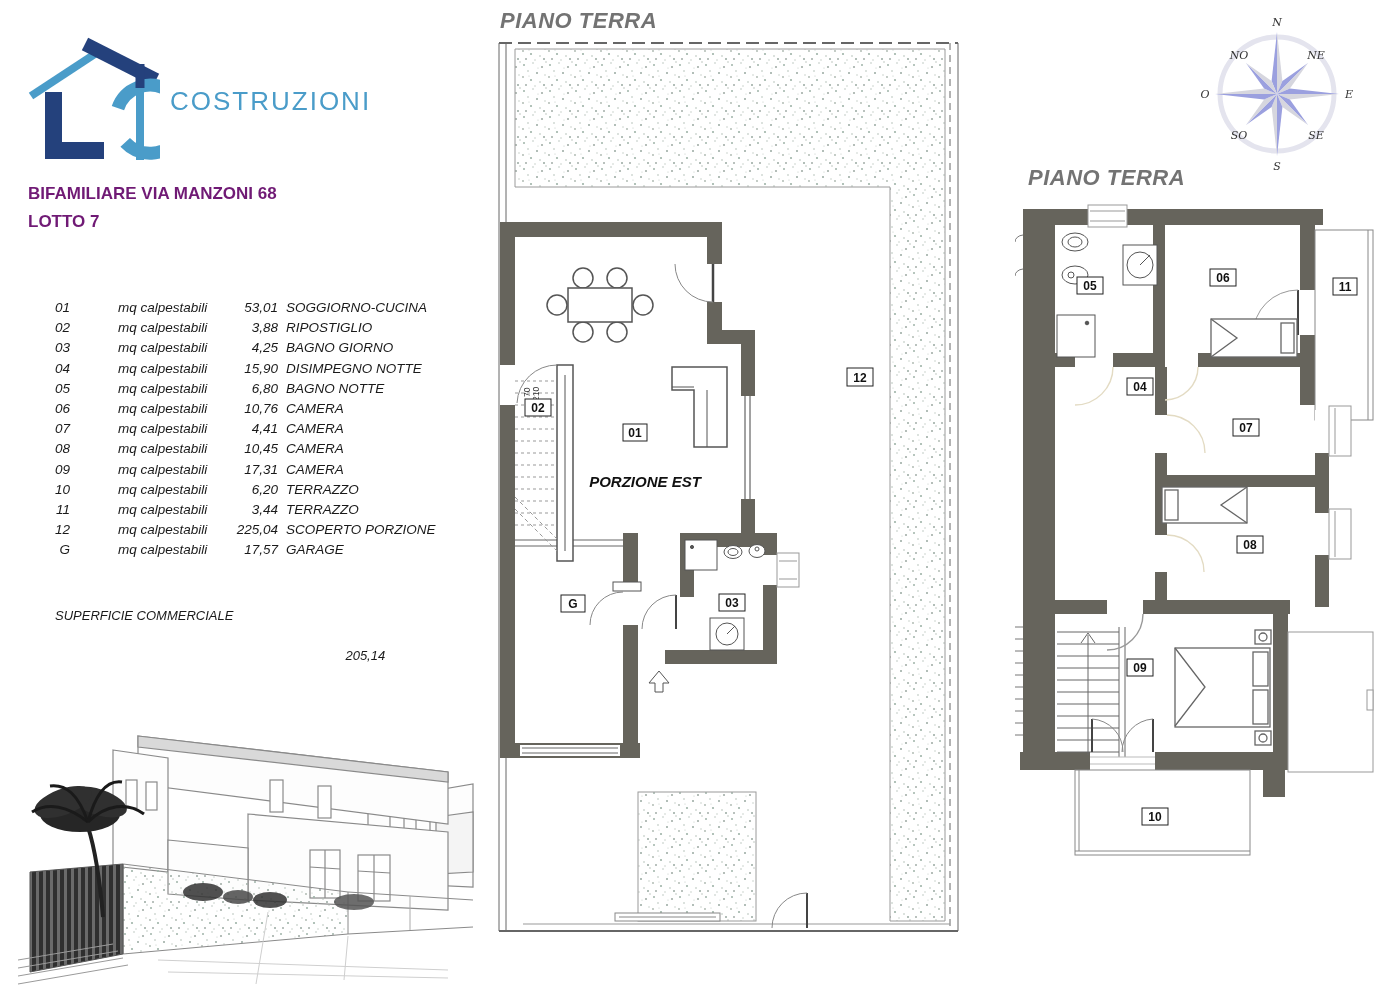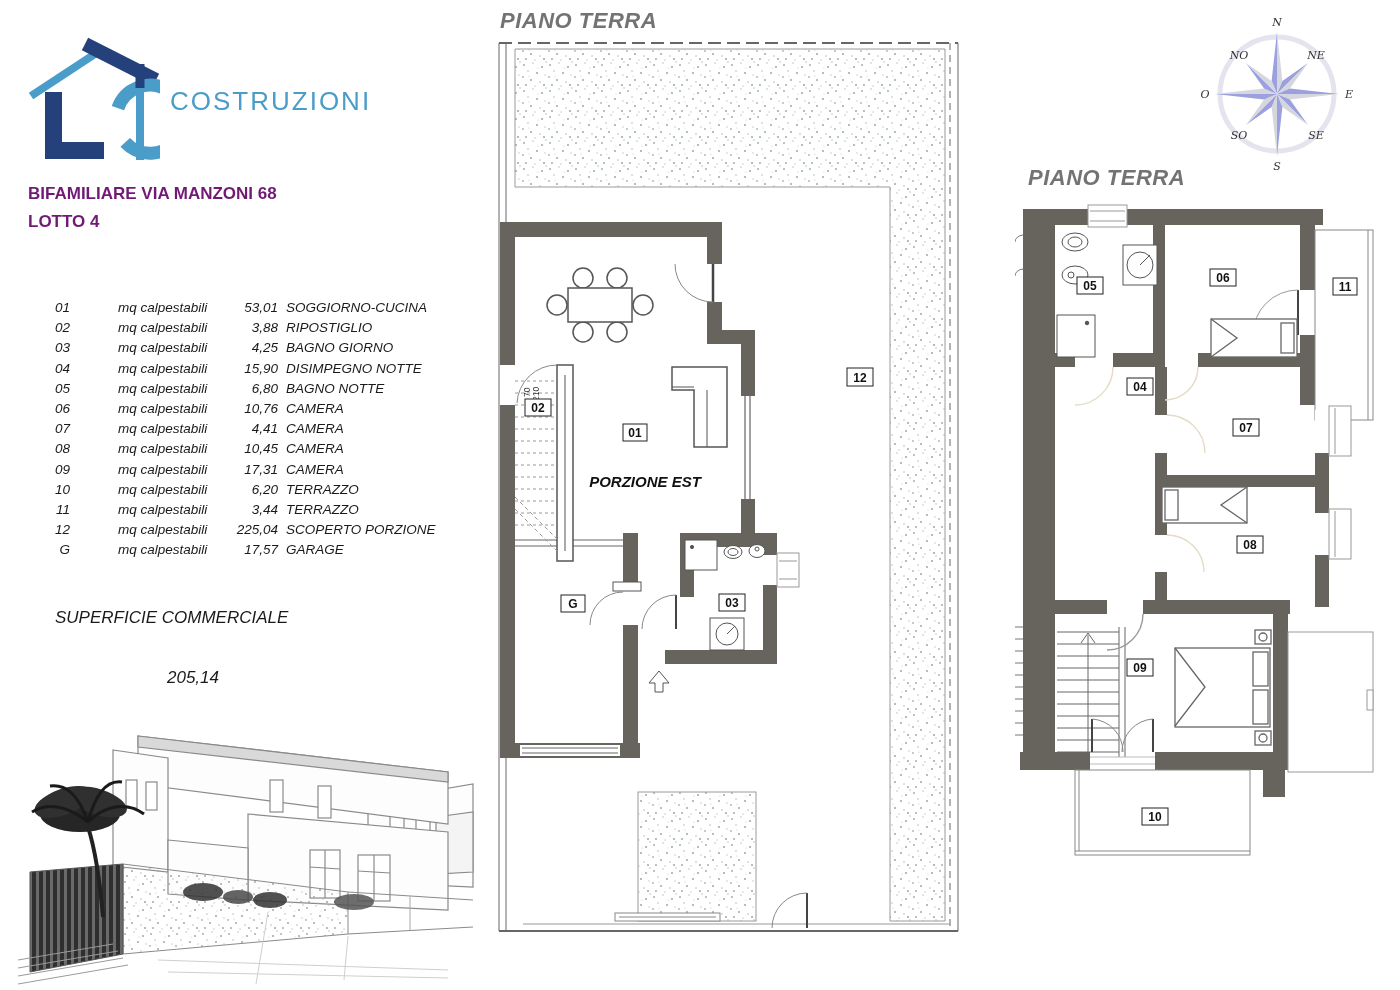--- a/index.html
+++ b/index.html
@@ -9,21 +9,21 @@
   
   .brandline{position:absolute;left:158px;top:86px;display:flex;align-items:baseline;}
   .brand-name{font-size:47px;font-weight:bold;color:#24417C;letter-spacing:1px;}
   .brand-suffix{font-size:26px;color:#4A9CC9;letter-spacing:2px;margin-left:12px;}
   .proj{position:absolute;left:28px;top:172px;font-weight:bold;font-size:17px;line-height:28px;color:#701a75;margin-top:8px;}
   
   .area-table{position:absolute;left:48px;top:300px;font-style:italic;font-size:13.5px;}
   .arow{display:grid;grid-template-columns:22px 48px 115px 45px 8px auto;height:20.2px;align-items:baseline;}
   .acode{text-align:right;}
   .aval{text-align:right;}
-  .summary{position:absolute;left:55px;top:608px;font-style:italic;font-size:17px;display:flex;flex-direction:column;}
+  .summary{position:absolute;left:55px;top:608px;font-style:italic;font-size:13px;display:flex;}
   .summary .sval{margin-left:112px;margin-top:40px;}
   
   .plan-title{font-size:22px;font-weight:bold;font-style:italic;color:#737373;letter-spacing:.5px;}
   
   svg text.rlabel{font-family:"Liberation Sans",sans-serif;font-weight:bold;font-size:12px;fill:#111;}
   svg text.dim{font-family:"Liberation Sans",sans-serif;font-size:8.5px;fill:#333;}
   svg text.porz{font-family:"Liberation Sans",sans-serif;font-weight:bold;font-style:italic;font-size:15px;fill:#111;}
   svg text.cmp{font-family:"DejaVu Serif",serif;font-style:italic;font-size:11px;fill:#333;}
 </style>
 </head>
@@ -61,21 +61,21 @@
   <path d="M20,62 h17 v50 h42 v17 H20 Z" fill="#24417C"></path>
   <path d="M97,83 A34 34 0 1 1 97,118" fill="none" stroke="#4A9CC9" stroke-width="13" transform="rotate(-12 72 100)"></path>
   <line x1="115" y1="34" x2="115" y2="58" stroke="#24417C" stroke-width="9"></line>
   <line x1="115" y1="62" x2="115" y2="130" stroke="#4A9CC9" stroke-width="8"></line>
 </svg>
 <div class="brandline">
   <span class="brand-suffix">COSTRUZIONI</span>
 </div>
 <div class="proj">
   <div>BIFAMILIARE VIA MANZONI 68</div>
-  <div>LOTTO 4</div>
+  <div>LOTTO 7</div>
 </div>
 
 <div class="area-table">
   <div class="arow">
       <span class="acode">01</span>
       <span></span>
       <span>mq calpestabili</span>
       <span class="aval">53,01</span>
       <span></span>
       <span>SOGGIORNO-CUCINA</span>

